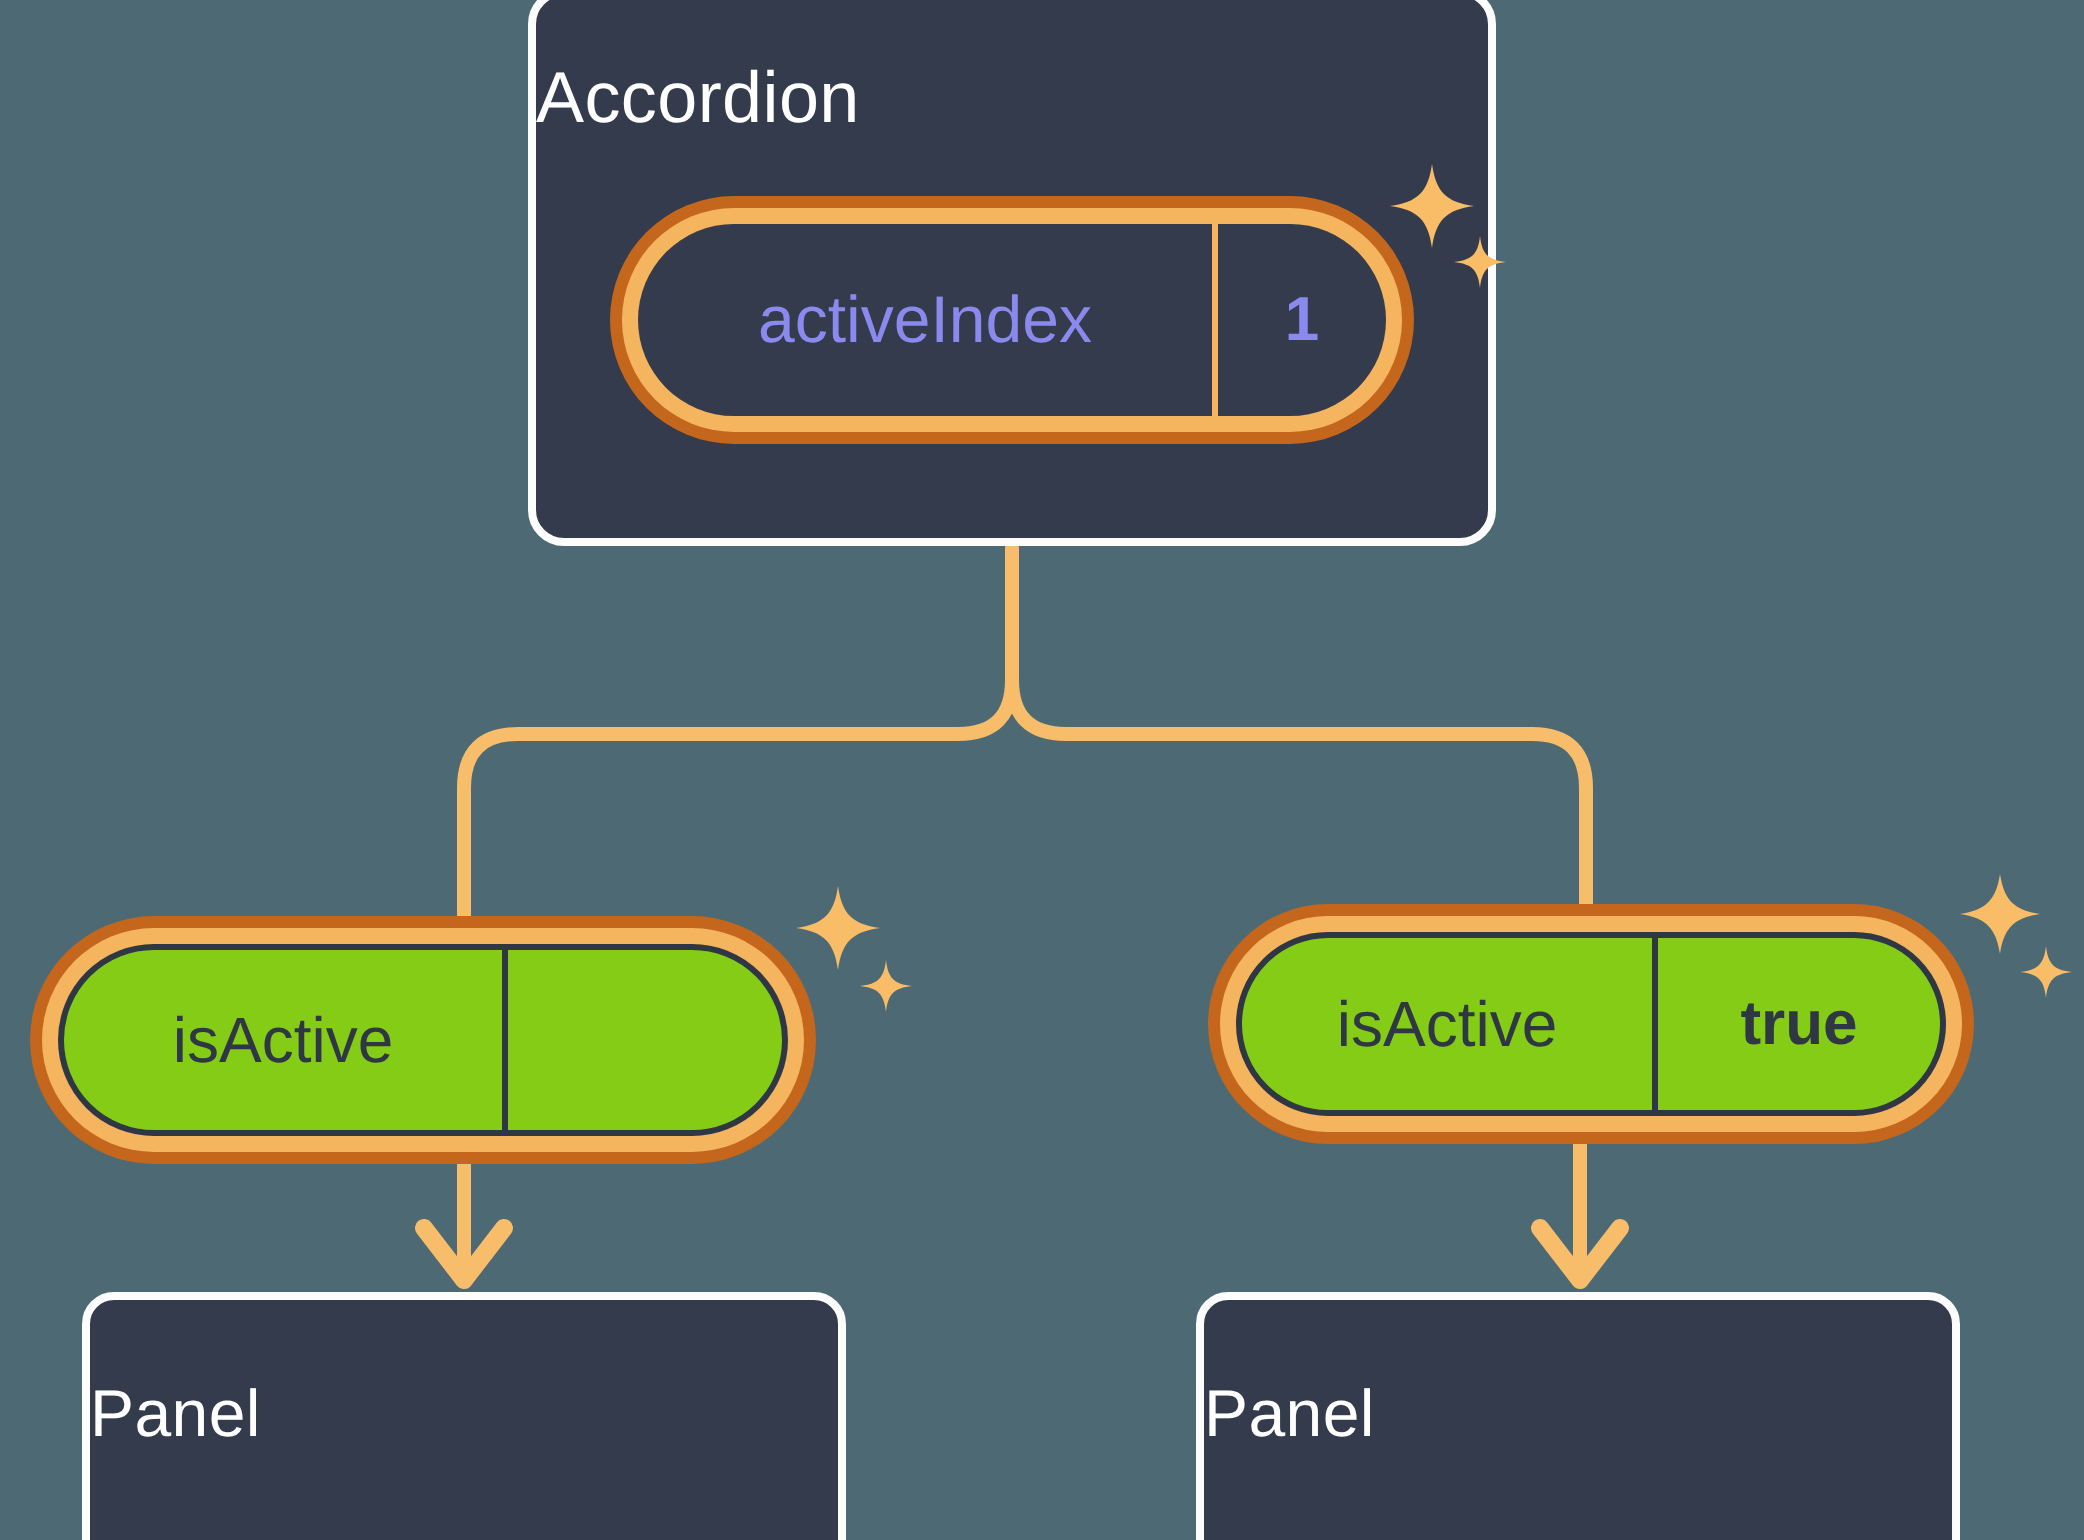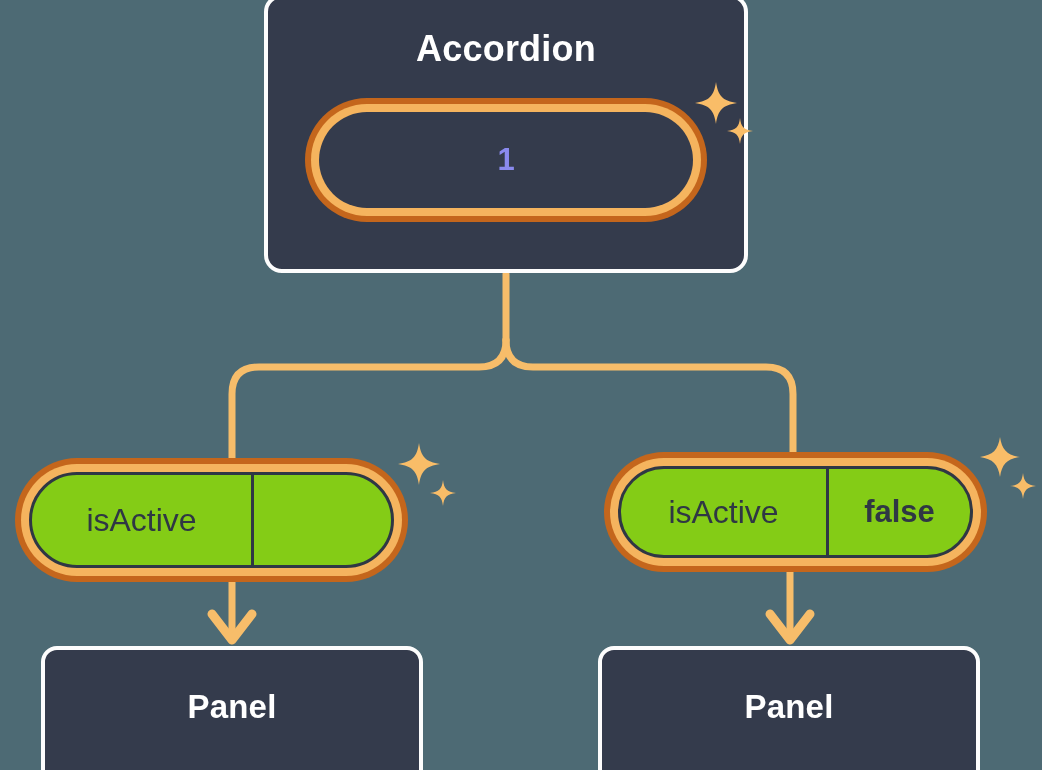--- a/index.html
+++ b/index.html
@@ -33,23 +33,23 @@
     position: absolute;
     background: #343b4c;
     border: 4px solid #fdfdfd;
     border-radius: 18px;
     box-sizing: border-box;
   }
   .card-title {
     position: absolute;
     left: 0;
     width: 100%;
-    text-align: center;
+    text-align: left;
     color: #ffffff;
-    font-weight: 700;
+    font-weight: 400;
     letter-spacing: 0.2px;
     white-space: nowrap;
   }
 
   #card-accordion {
     left: 264px;
     top: -6px;
     width: 484px;
     height: 279px;
   }
@@ -190,20 +190,21 @@
     </g>
   </svg>
 
   <div class="card" id="card-accordion">
     <div class="card-title">Accordion</div>
   </div>
 
   <div class="pill" id="pill-activeindex">
     <div class="pill-mid">
       <div class="pill-inner">
+        <div class="pill-key">activeIndex</div>
         <div class="pill-val">1</div>
       </div>
     </div>
   </div>
 
   <div class="sparkle-group" id="sparkles-top">
     <svg width="62" height="66" viewBox="0 0 62 66" fill="#f9bd68">
       <path d="M24 0 C26 14 31 19 45 21 C31 23 26 28 24 42 C22 28 17 23 3 21 C17 19 22 14 24 0 Z"></path>
       <path d="M48 36 C49 45 52 48 61 49 C52 50 49 53 48 62 C47 53 44 50 35 49 C44 48 47 45 48 36 Z"></path>
     </svg>
@@ -221,21 +222,21 @@
     <svg width="60" height="66" viewBox="0 0 60 66" fill="#f9bd68">
       <path d="M21 0 C23 14 28 19 42 21 C28 23 23 28 21 42 C19 28 14 23 0 21 C14 19 19 14 21 0 Z"></path>
       <path d="M45 37 C46 46 49 49 58 50 C49 51 46 54 45 63 C44 54 41 51 32 50 C41 49 44 46 45 37 Z"></path>
     </svg>
   </div>
 
   <div class="pill pill-purple" id="pill-isactive-right">
     <div class="pill-mid">
       <div class="pill-inner">
         <div class="pill-key">isActive</div>
-        <div class="pill-val">false</div>
+        <div class="pill-val">true</div>
       </div>
     </div>
   </div>
 
   <div class="sparkle-group" id="sparkles-right">
     <svg width="58" height="64" viewBox="0 0 58 64" fill="#f9bd68">
       <path d="M20 0 C22 13 27 18 40 20 C27 22 22 27 20 40 C18 27 13 22 0 20 C13 18 18 13 20 0 Z"></path>
       <path d="M43 36 C44 45 47 48 56 49 C47 50 44 53 43 62 C42 53 39 50 30 49 C39 48 42 45 43 36 Z"></path>
     </svg>
   </div>

